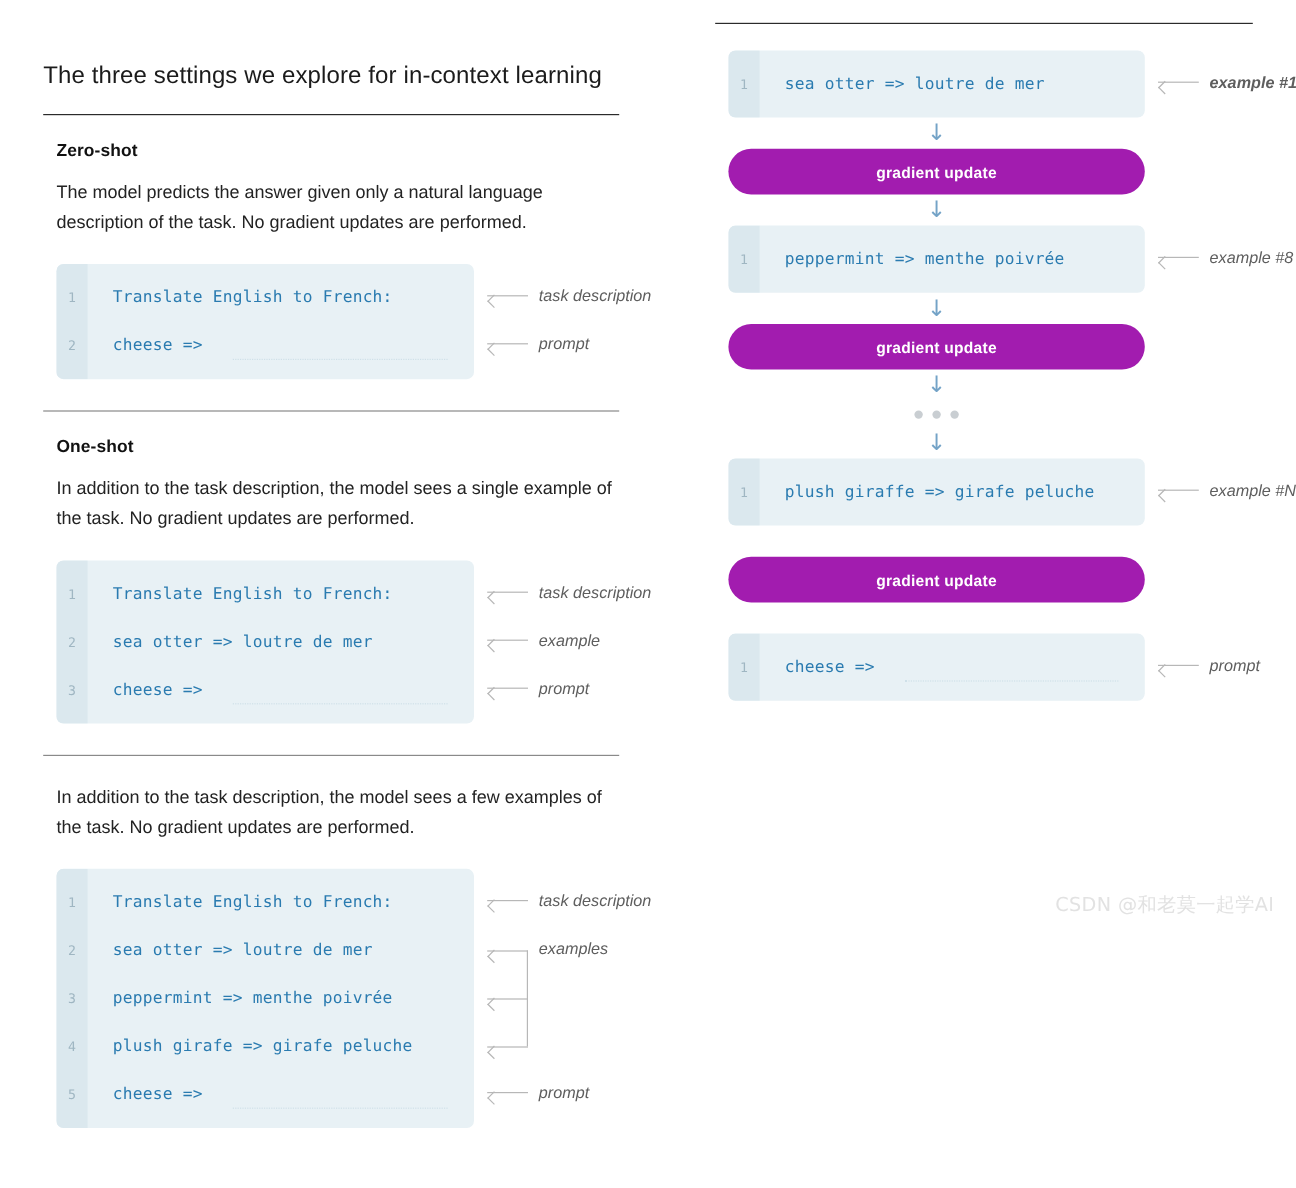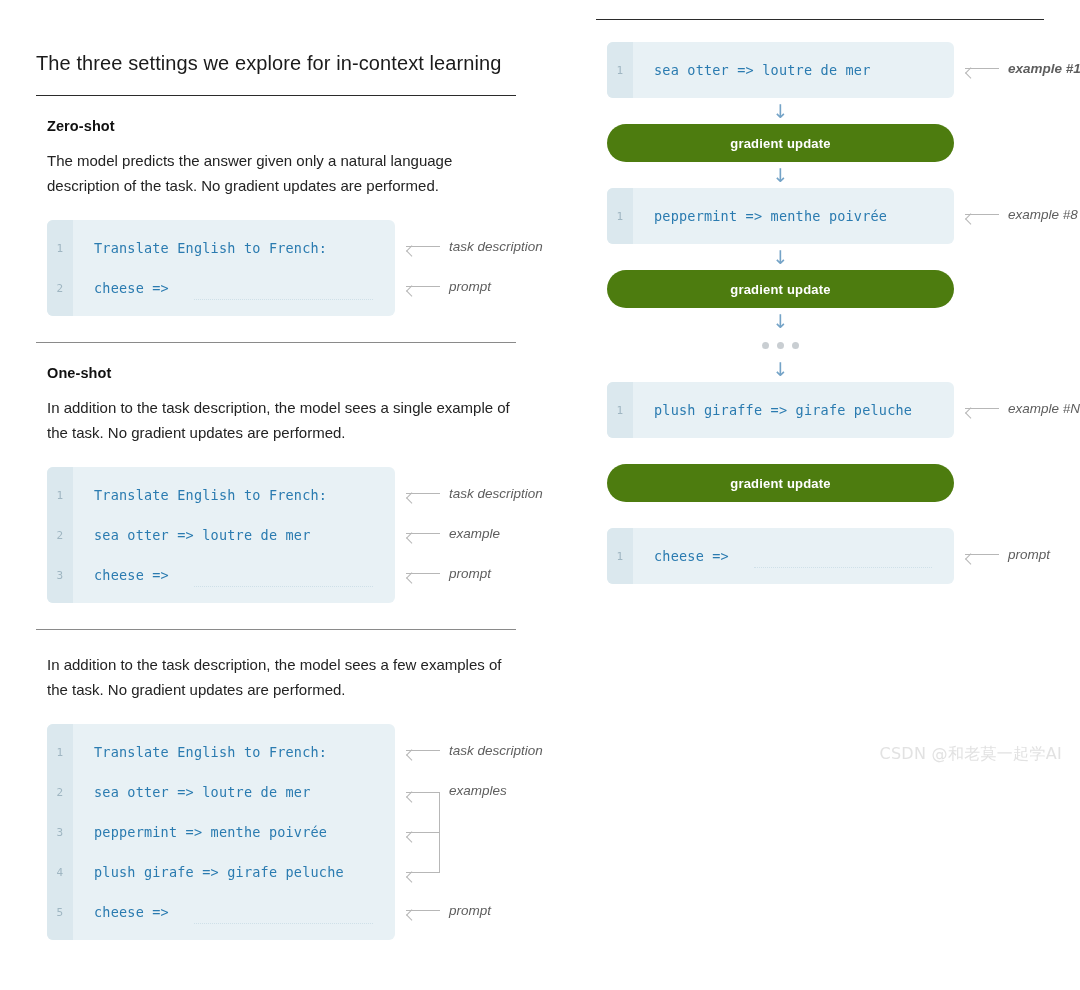--- a/index.html
+++ b/index.html
@@ -125,21 +125,21 @@
     width:7px;height:7px;
     border-left:1.2px solid #b7b7b7;
     border-bottom:1.2px solid #b7b7b7;
     transform:rotate(45deg);
     transform-origin:left bottom;
   }
 
   
   .pill{
     width:347px;height:38px;
-    background:#4d7c0f;
+    background:#a21caf;
     border-radius:19px;
     display:flex;align-items:center;justify-content:center;
     color:#ffffff;font-size:13px;font-weight:700;
     letter-spacing:.2px;
   }
   .down-arrow{
     width:347px;height:26px;
     display:flex;align-items:center;justify-content:center;
     color:#74a3c7;
     font-size:19px;line-height:1;

